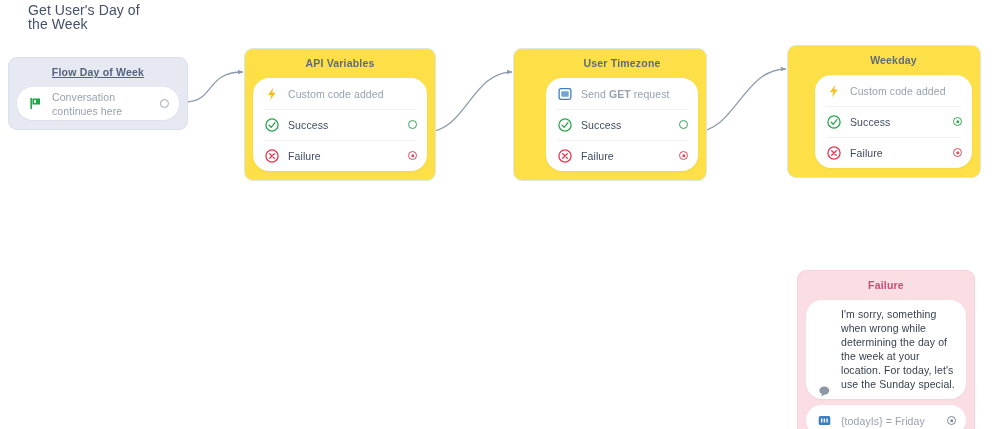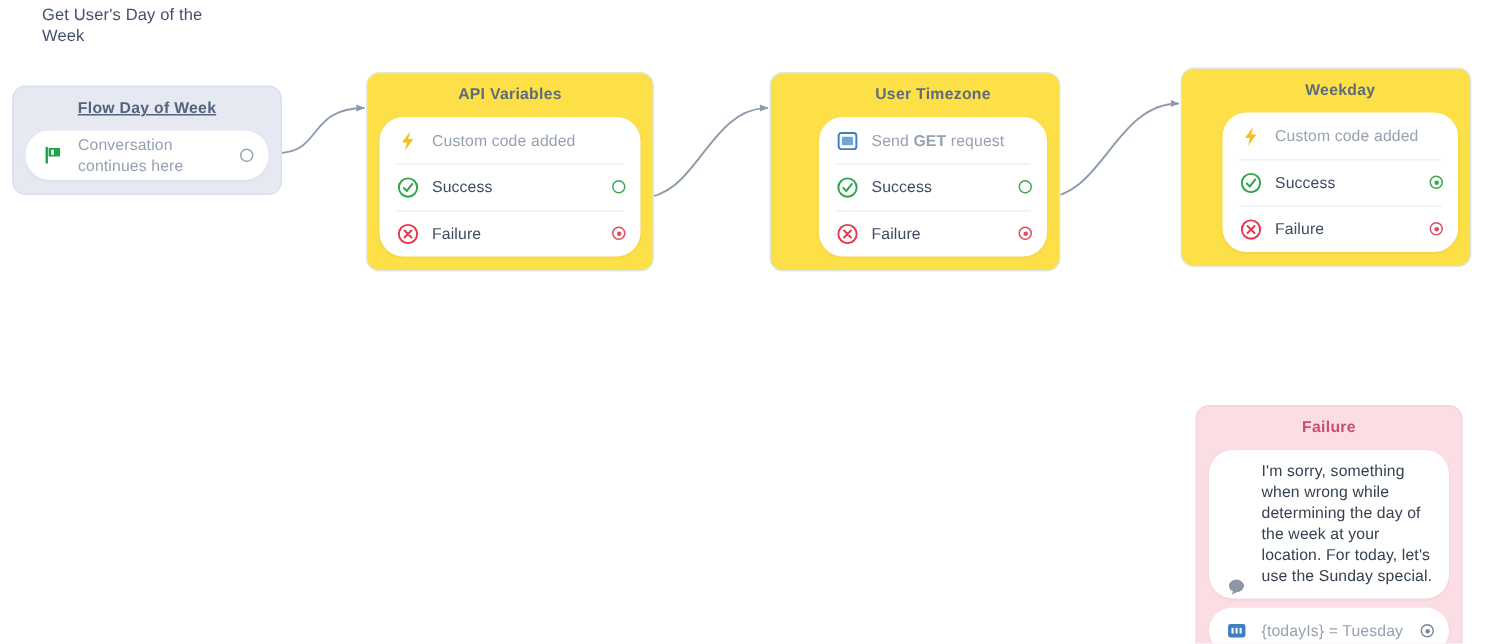--- a/index.html
+++ b/index.html
@@ -18,21 +18,21 @@
   #canvas {
     position: absolute;
     inset: 0;
   }
   
   .flow-title {
     position: absolute;
     left: 28px;
     top: 3px;
     width: 120px;
-    font-size: 11px;
+    font-size: 14px;
     line-height: 14px;
     color: #44506b;
     letter-spacing: 0.1px;
   }
   
   #wires {
     position: absolute;
     left: 0;
     top: 0;
     width: 1000px;
@@ -317,19 +317,19 @@
     <div class="card-body">
       <div class="row">
         <span class="row-icon">
           <svg width="13" height="13" viewBox="0 0 13 13">
             <rect x="0.7" y="2.0" width="11.6" height="9.0" rx="1.6" fill="#3f7fc1"></rect>
             <rect x="3.0" y="4.6" width="1.4" height="3.8" fill="#ffffff"></rect>
             <rect x="5.7" y="4.6" width="1.4" height="3.8" fill="#ffffff"></rect>
             <rect x="8.4" y="4.6" width="1.4" height="3.8" fill="#ffffff"></rect>
           </svg>
         </span>
-        <span class="row-label muted">{todayIs} = Tuesday</span>
+        <span class="row-label muted">{todayIs} = Friday</span>
         <span class="port filled-blue"></span>
       </div>
     </div>
   </div>
 
 </div>
 
 </body></html>

